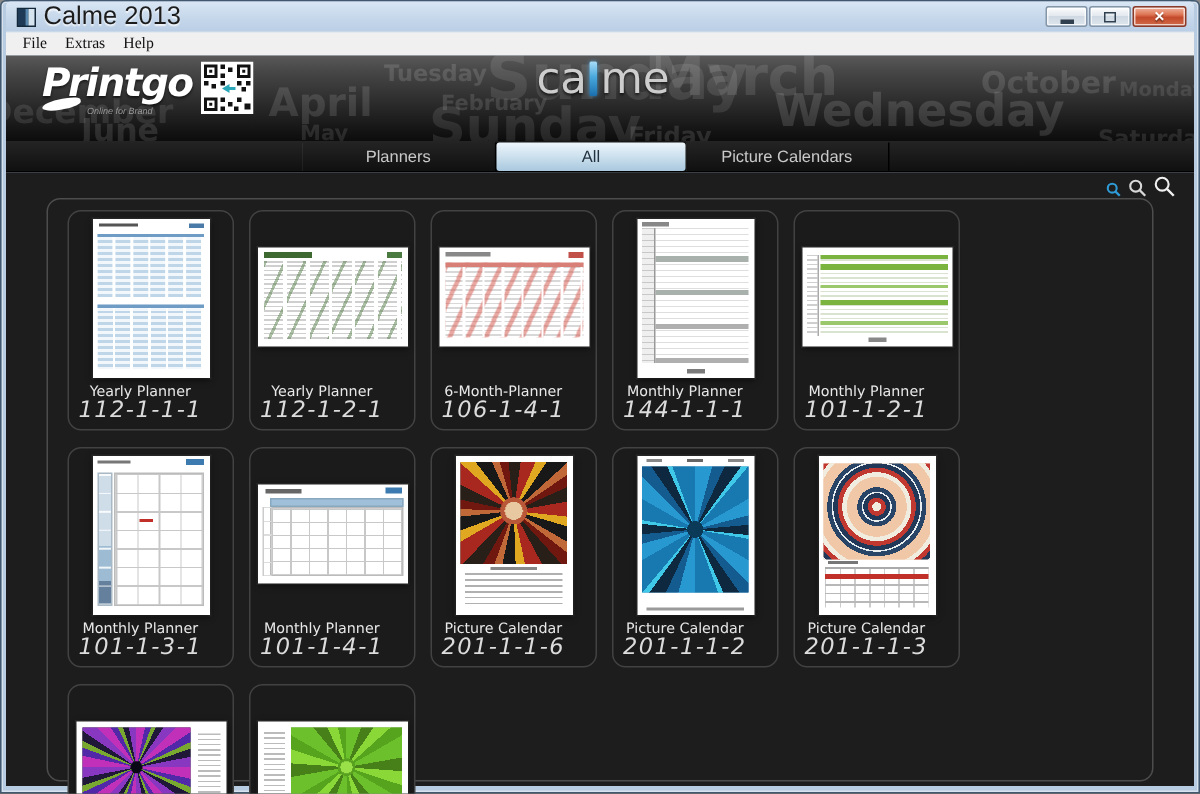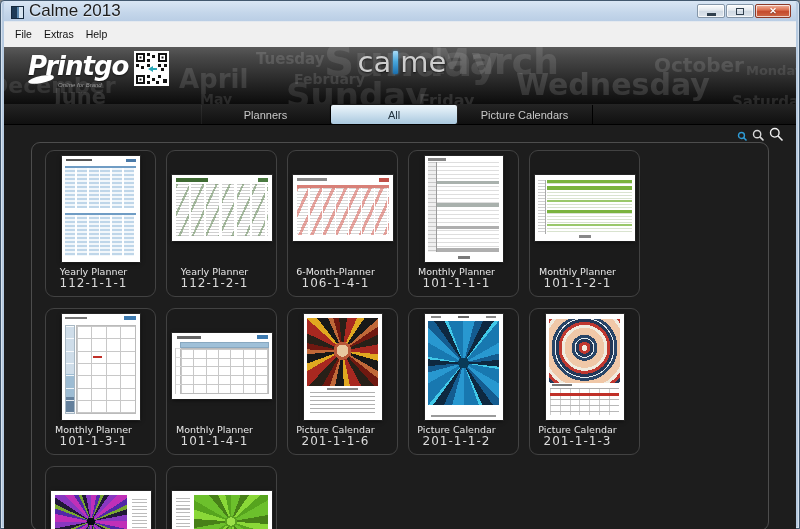--- a/index.html
+++ b/index.html
@@ -33,22 +33,22 @@
     width:36px; border-color:#8c3a28; color:#fff; font-weight:bold;
     background:linear-gradient(180deg,#eoa; ,#fff);
     background:linear-gradient(180deg,#f0b39e 0%,#dd7454 40%,#c44a2c 55%,#cf6a48 100%);
     text-shadow:0 1px 1px rgba(0,0,0,.4);
   }
   .win-btn .glyph-min { display:block; width:9px; height:3px; background:#30404e; margin-top:6px; }
   .win-btn .glyph-max { display:block; width:8px; height:7px; border:1px solid #30404e; background:transparent; }
 
   
   .menubar {
-    height:26px; background:#f0f0f0; display:flex; align-items:center;
-    padding-left:5px; flex:0 0 auto; border-top:1px solid #e4e9ef;
+    height:16px; background:#f0f0f0; display:flex; align-items:center;
+    padding-left:5px; flex:0 0 auto; border-top:1px solid #e4e9ef;font-family:Liberation Serif, serif;
   }
   .menu-item { font-size:10.5px; color:#111; padding:0 6px; line-height:13px; }
 
   
   .banner {
     height:57px; position:relative; overflow:hidden; flex:0 0 auto;
     background:linear-gradient(180deg,#595959 0%,#474747 18%,#2e2e2e 52%,#161616 85%,#0c0c0c 100%);
   }
   .bg-word {
     position:absolute; color:#fff; font-weight:600; white-space:nowrap;
@@ -111,21 +111,21 @@
     padding:7px 13px; display:flex; flex-wrap:wrap; align-content:flex-start;
     column-gap:10px; row-gap:11px;
   }
 
   .card {
     width:111px; height:147px; border:1px solid #424242; border-radius:9px;
     position:relative; background:#1b1b1b;
   }
   .labels { position:absolute; bottom:7px; left:0; right:14px; text-align:center; }
   .card-title { font-family:"DejaVu Sans", sans-serif; font-size:9.5px; color:#e8e8e8; line-height:12px; }
-  .card-code  { font-family:"DejaVu Sans", sans-serif; font-size:12px; color:#dcdcdc; line-height:11px; letter-spacing:1px; }
+  .card-code  { font-family:"DejaVu Sans", sans-serif; font-size:15px; color:#dcdcdc; line-height:11px; letter-spacing:1px;font-style:italic; }
 
   .thumb { position:absolute; background:#fff; box-shadow:0 1px 4px rgba(0,0,0,.65), 0 0 0 1px rgba(255,255,255,.08); }
   .thumb.portrait  { width:78px; height:106px; left:50%; top:5px;  transform:translateX(-50%); }
   .thumb.landscape { width:100px; height:66px; left:50%; top:24px; transform:translateX(-50%); }
   .thumb i { position:absolute; display:block; }
 
   
   .th-yearly-blue::before, .th-yearly-blue::after {
     content:""; position:absolute; left:5%; width:90%; height:40%;
     background:
@@ -419,21 +419,21 @@
           </div>
         </article>
         <article class="card">
           <div class="thumb portrait th-monthly-list">
             <i class="t1"></i>
             <i class="t2"></i>
             <i class="t3"></i>
           </div>
           <div class="labels">
             <div class="card-title">Monthly Planner</div>
-            <div class="card-code">101-1-1-1</div>
+            <div class="card-code">144-1-1-1</div>
           </div>
         </article>
         <article class="card">
           <div class="thumb landscape th-monthly-green">
             <i class="t1"></i>
             <i class="t2"></i>
             <i class="t3"></i>
           </div>
           <div class="labels">
             <div class="card-title">Monthly Planner</div>

